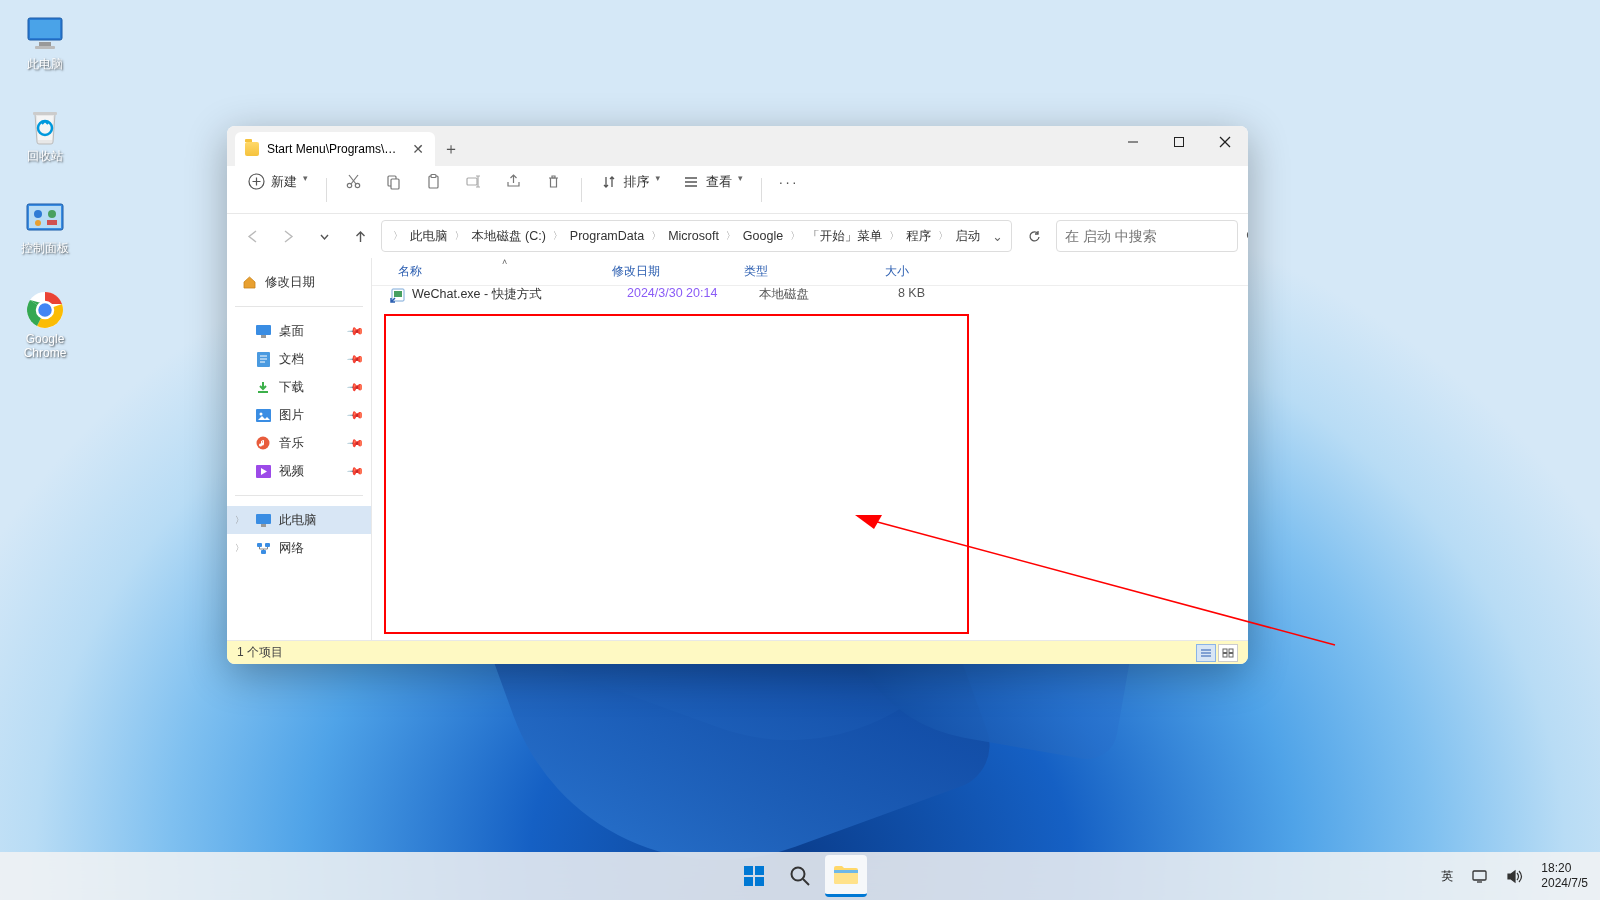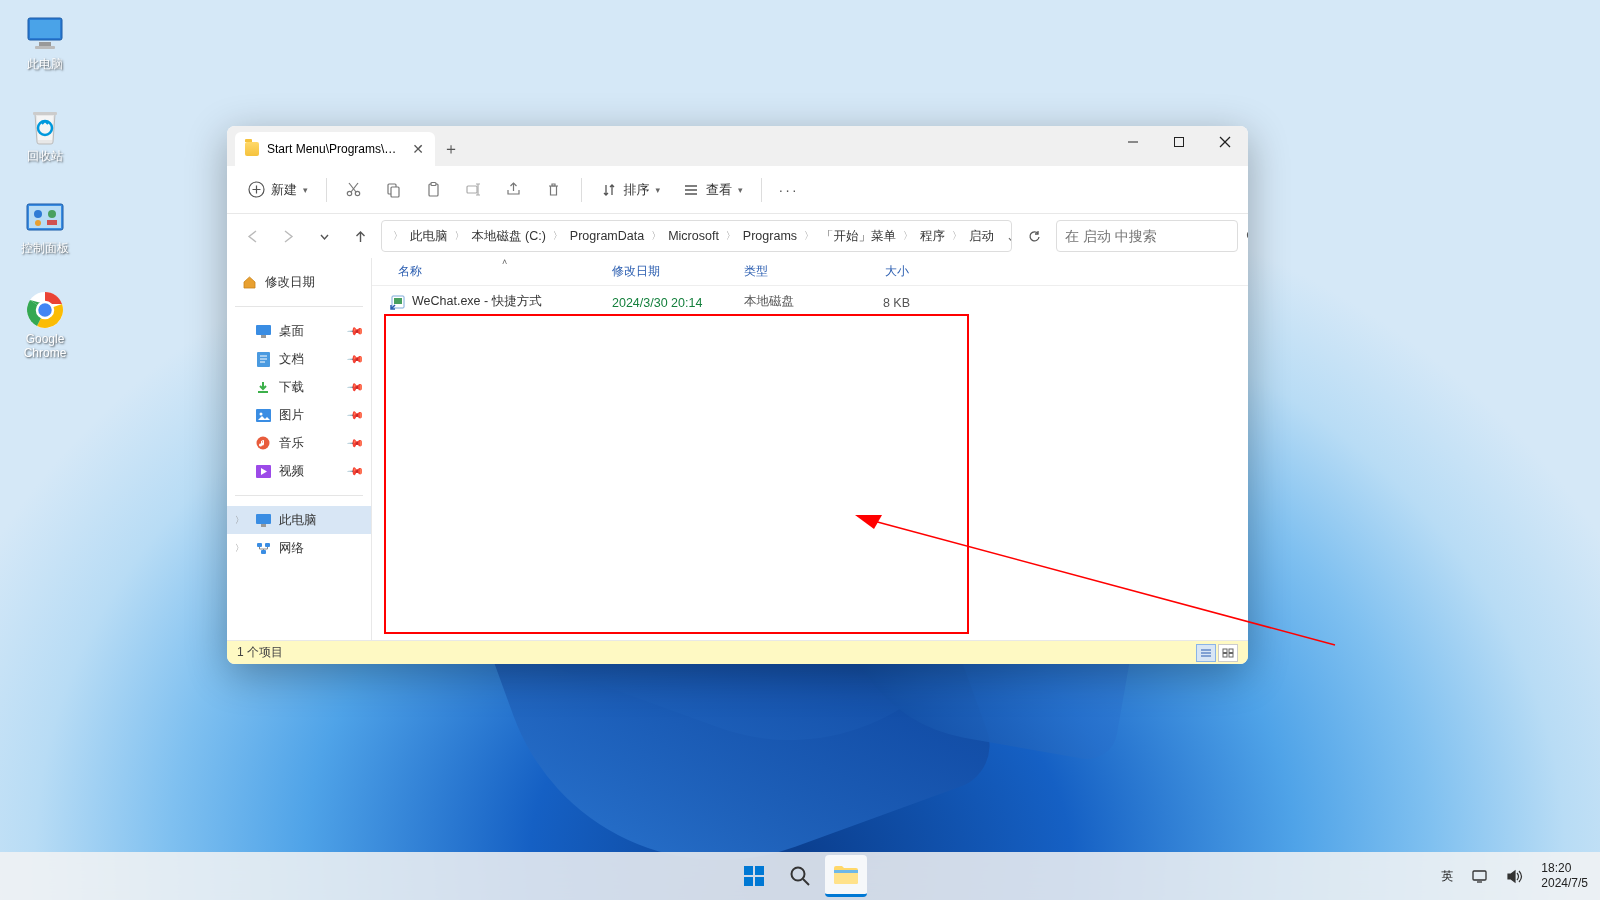--- a/index.html
+++ b/index.html
@@ -25,21 +25,21 @@
 .titlebar { height: 40px; background: #f0f0f0; display: flex; align-items: stretch; }
 .tab { display: flex; align-items: center; height: 34px; margin-top: 6px; margin-left: 8px; padding: 0 10px; background: #fff; border-radius: 6px 6px 0 0; gap: 8px; font-size: 12px; max-width: 200px; }
 .tab .tfolder { width: 16px; height: 14px; background: linear-gradient(#ffd869,#f5c23c); border-radius: 2px; position: relative; }
 .tab .tfolder::before { content:""; position:absolute; top:-3px; left:0; width:7px; height:3px; background:#f5c23c; border-radius:1px 1px 0 0; }
 .tab .tclose { width:16px; height:16px; display:flex; align-items:center; justify-content:center; font-size:14px; color:#555; cursor:pointer; border-radius:3px; }
 .tabadd { width:32px; display:flex; align-items:center; justify-content:center; font-size:16px; color:#555; cursor:pointer; margin-top:6px; }
 .winctrl { margin-left:auto; display:flex; }
 .wbtn { width:46px; height:32px; display:flex; align-items:center; justify-content:center; cursor:pointer; font-size:12px; color:#222; }
 
 .toolbar { height: 48px; background:#fff; border-bottom:1px solid #e8e8e8; display:flex; align-items:center; padding:0 10px; gap:2px; }
-.tbtn { height:34px; padding:0 10px; display:flex; align-items:center; gap:6px; border-radius:4px; cursor:pointer; font-size:13px; color:#333; }
+.tbtn { height:34px; padding:0 10px; display:flex; align-items:flex-start; gap:6px; border-radius:4px; cursor:pointer; font-size:13px; color:#333; }
 .tic { width:18px; height:18px; display:flex; align-items:center; justify-content:center; color:#555; }
 .tsep { width:1px; height:24px; background:#ddd; margin:0 6px; }
 
 .navbar { height: 44px; background:#fff; display:flex; align-items:center; padding:0 10px; gap:6px; }
 .nbtn { width:30px; height:30px; display:flex; align-items:center; justify-content:center; border-radius:4px; cursor:pointer; color:#555; }
 .nbtn.dis { color:#bbb; cursor:default; }
 .addrbar { flex:1; height:32px; border:1px solid #ddd; border-radius:4px; display:flex; align-items:center; padding:0 6px; gap:2px; font-size:12.5px; overflow:hidden; }
 .crumb { padding:2px 4px; cursor:pointer; border-radius:3px; white-space:nowrap; color:#333; }
 .csep { color:#888; padding:0 1px; font-size:10px; }
 .addrdrop { margin-left:auto; padding:0 6px; color:#666; cursor:pointer; }
@@ -62,25 +62,25 @@
 .content { flex:1; background:#fff; position:relative; display:flex; flex-direction:column; }
 .colhdr { height:28px; border-bottom:1px solid #eee; display:flex; align-items:center; font-size:12px; color:#2a5db0; padding-left:18px; }
 .col { padding:0 8px; cursor:pointer; display:flex; align-items:center; gap:4px; height:100%; border-right:1px solid transparent; }
 .col.name { width:214px; }
 .col.date { width:132px; }
 .col.type { width:108px;text-align:center; }
 .col.size { width:74px; justify-content:flex-end; }
 .sortind { position:absolute; top:-1px; left:130px; font-size:9px; color:#666; }
 
 .flist { flex:1; position:relative; }
-.frow { height:24px; display:flex; align-items:flex-end; font-size:12.5px; padding-left:18px; cursor:pointer; color:#333; }
+.frow { height:24px; display:flex; align-items:flex-start; font-size:12.5px; padding-left:18px; cursor:pointer; color:#333; }
 .fic { width:16px; height:16px; margin-right:6px; display:flex; align-items:center; justify-content:center; }
 .fc { padding:0 8px; overflow:hidden; white-space:nowrap; text-overflow:ellipsis; }
 .fc.name { width:214px; display:flex; align-items:center; padding-left:0; }
-.fc.date { width:132px; color:#15803d; }
+.fc.date { width:132px; color:#8b5cf6;margin-left:15px; }
 .fc.type { width:108px; color:#555; }
 .fc.size { width:74px; text-align:right; color:#555; }
 
 
 .redbox { position:absolute; left:12px; top:28px; width:585px; height:320px; border:2px solid #ff0000; pointer-events:none; }
 .redarrow { position:absolute; pointer-events:none; }
 
 .status { height:24px; border-top:1px solid #e8e8e8; display:flex; align-items:center; padding:0 10px; font-size:12px; color:#444; background:#fef9c3; }
 .viewbtns { margin-left:auto; display:flex; gap:2px; }
 .vbtn { width:20px; height:18px; border:1px solid #ccc; display:flex; align-items:center; justify-content:center; font-size:11px; cursor:pointer; background:#fff; }
@@ -312,21 +312,21 @@
       <span class="tfolder" style="width:16px;height:13px;margin-right:2px;"></span>
       <span class="csep">〉</span>
       <span class="crumb">此电脑</span>
         <span class="csep">〉</span>
       <span class="crumb">本地磁盘 (C:)</span>
         <span class="csep">〉</span>
       <span class="crumb">ProgramData</span>
         <span class="csep">〉</span>
       <span class="crumb">Microsoft</span>
         <span class="csep">〉</span>
-      <span class="crumb">Programs</span>
+      <span class="crumb">Google</span>
         <span class="csep">〉</span>
       <span class="crumb">「开始」菜单</span>
         <span class="csep">〉</span>
       <span class="crumb">程序</span>
         <span class="csep">〉</span>
       <span class="crumb">启动</span>
       <span class="addrdrop">⌄</span>
     </div>
     <div class="refresh">
         <svg width="15" height="15" viewBox="0 0 15 15" stroke="#555" fill="none" stroke-width="1.3">

